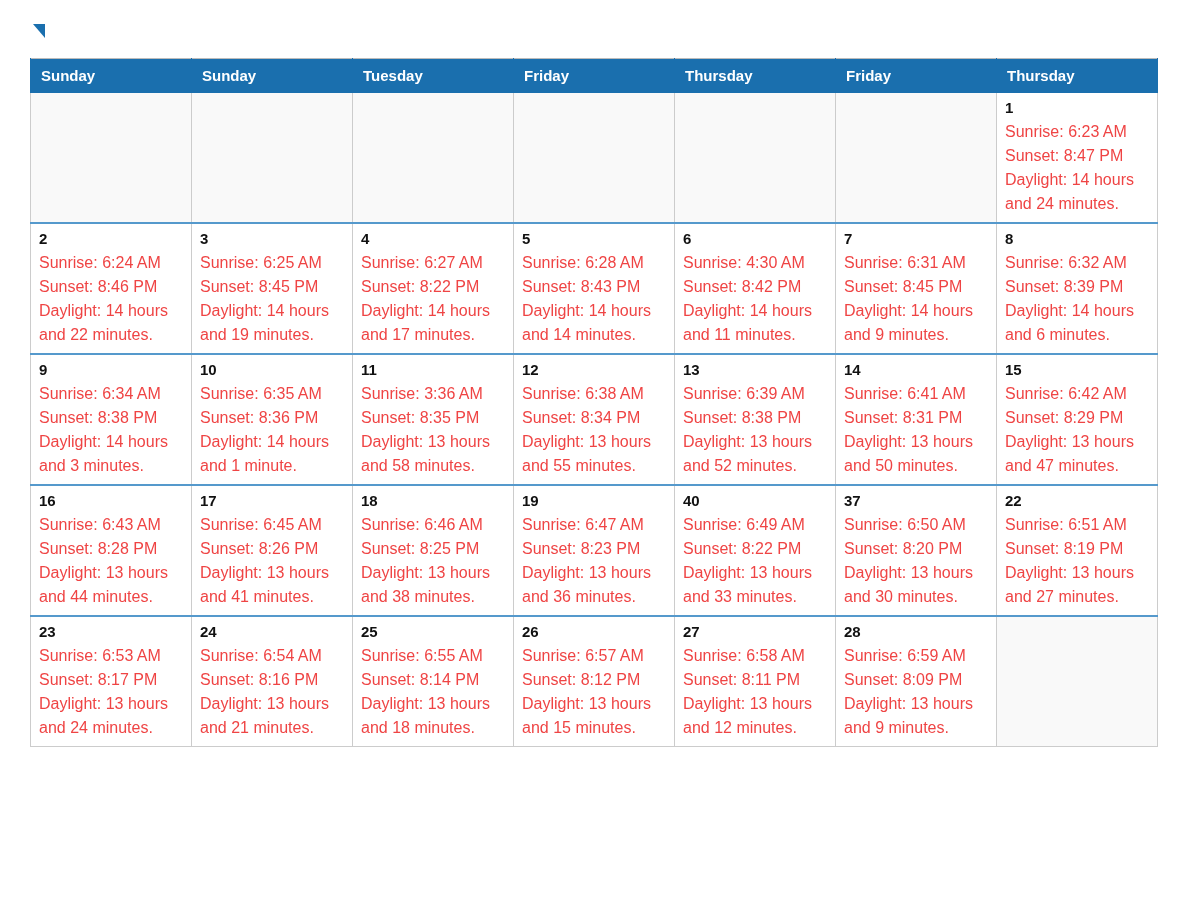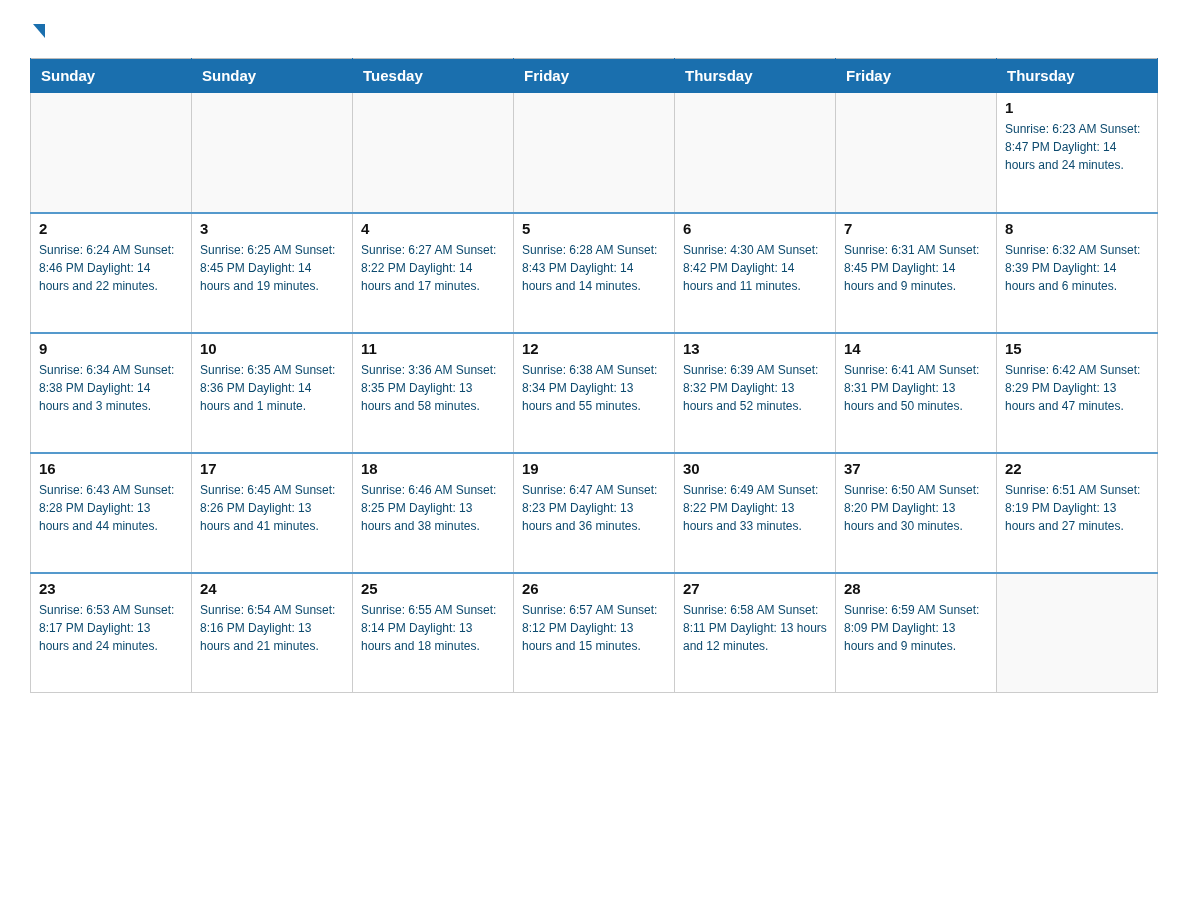--- a/index.html
+++ b/index.html
@@ -81,23 +81,23 @@
       height: 120px;
     }
     .day-num {
       font-size: 15px;
       font-weight: bold;
       color: #111;
       display: block;
       margin-bottom: 4px;
     }
     .day-info {
-      font-size: 12px;
+      font-size: 16px;
       line-height: 1.5;
-      color: #0c4a6e;
+      color: #ef4444;
     }
     .empty-cell {
       background: #f9f9f9;
     }
     tr:not(:first-child) td {
       border-top: 2px solid #5599cc;
     }
     .calendar thead tr th {
       border-top: none;
     }
@@ -211,21 +211,21 @@
         </td>
         <td>
           <span class="day-num">12</span>
           <div class="day-info">Sunrise: 6:38 AM
 Sunset: 8:34 PM
 Daylight: 13 hours and 55 minutes.</div>
         </td>
         <td>
           <span class="day-num">13</span>
           <div class="day-info">Sunrise: 6:39 AM
-Sunset: 8:32 PM
+Sunset: 8:38 PM
 Daylight: 13 hours and 52 minutes.</div>
         </td>
         <td>
           <span class="day-num">14</span>
           <div class="day-info">Sunrise: 6:41 AM
 Sunset: 8:31 PM
 Daylight: 13 hours and 50 minutes.</div>
         </td>
         <td>
           <span class="day-num">15</span>
@@ -253,21 +253,21 @@
 Sunset: 8:25 PM
 Daylight: 13 hours and 38 minutes.</div>
         </td>
         <td>
           <span class="day-num">19</span>
           <div class="day-info">Sunrise: 6:47 AM
 Sunset: 8:23 PM
 Daylight: 13 hours and 36 minutes.</div>
         </td>
         <td>
-          <span class="day-num">30</span>
+          <span class="day-num">40</span>
           <div class="day-info">Sunrise: 6:49 AM
 Sunset: 8:22 PM
 Daylight: 13 hours and 33 minutes.</div>
         </td>
         <td>
           <span class="day-num">37</span>
           <div class="day-info">Sunrise: 6:50 AM
 Sunset: 8:20 PM
 Daylight: 13 hours and 30 minutes.</div>
         </td>

